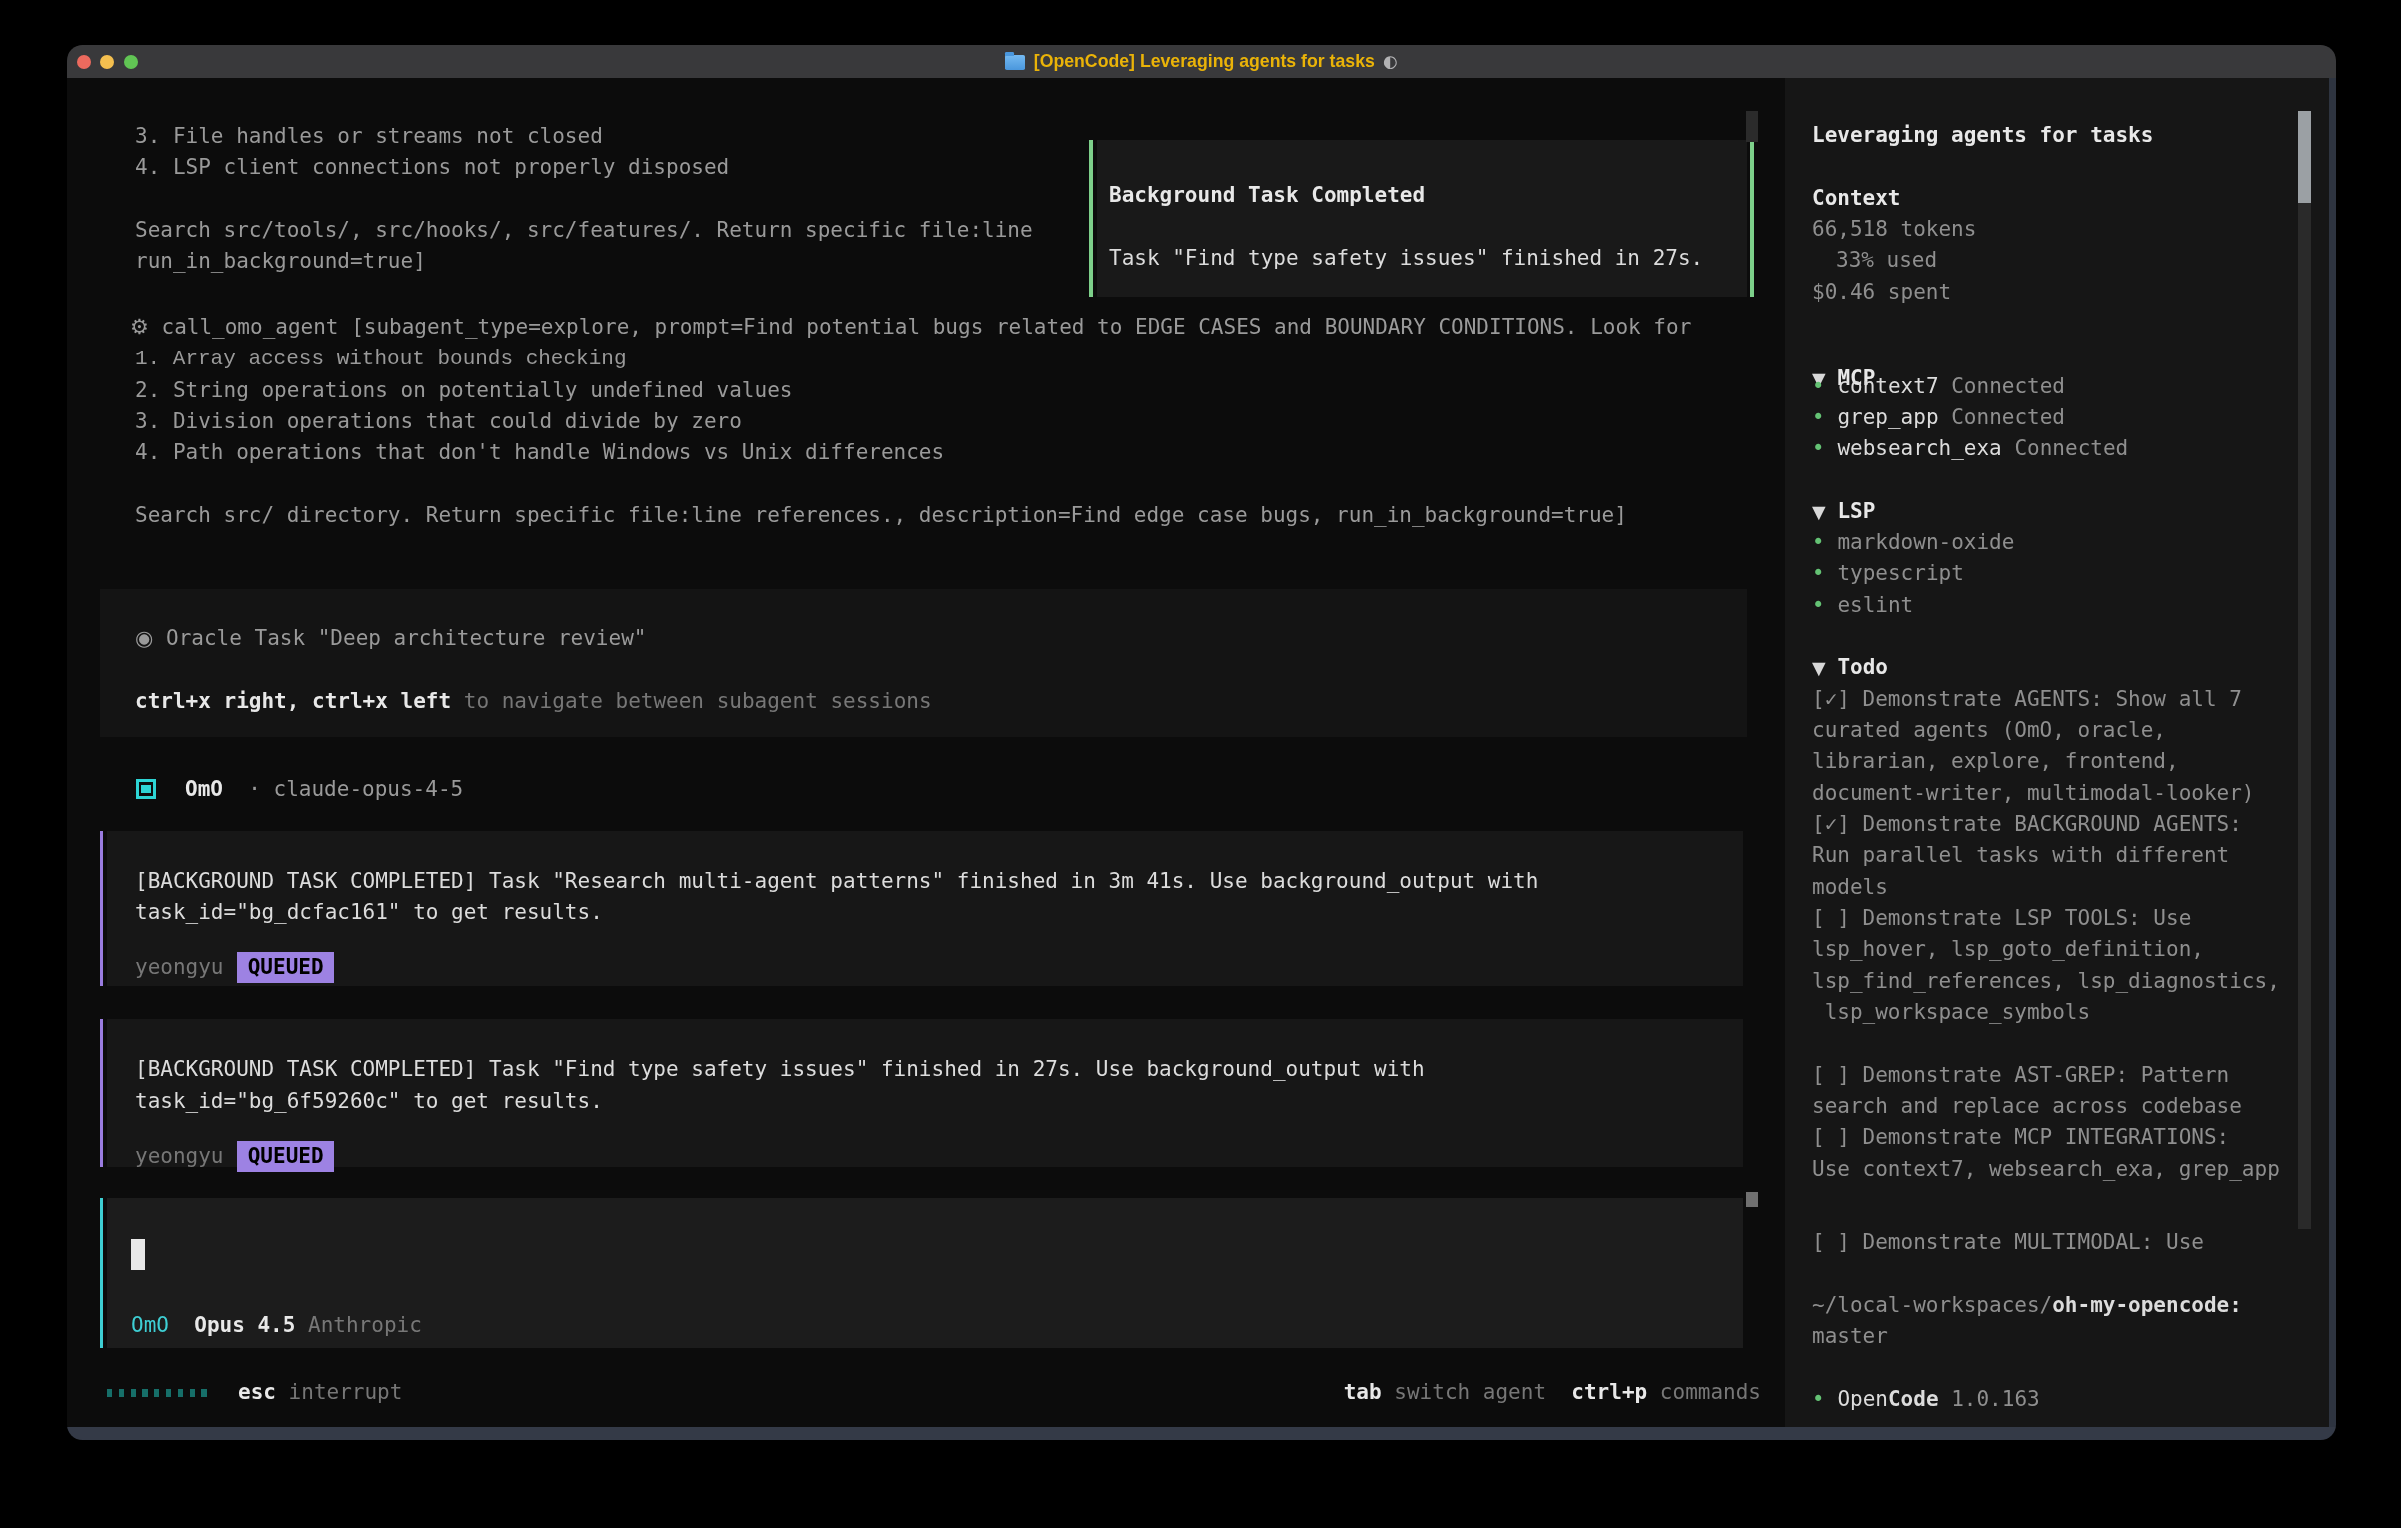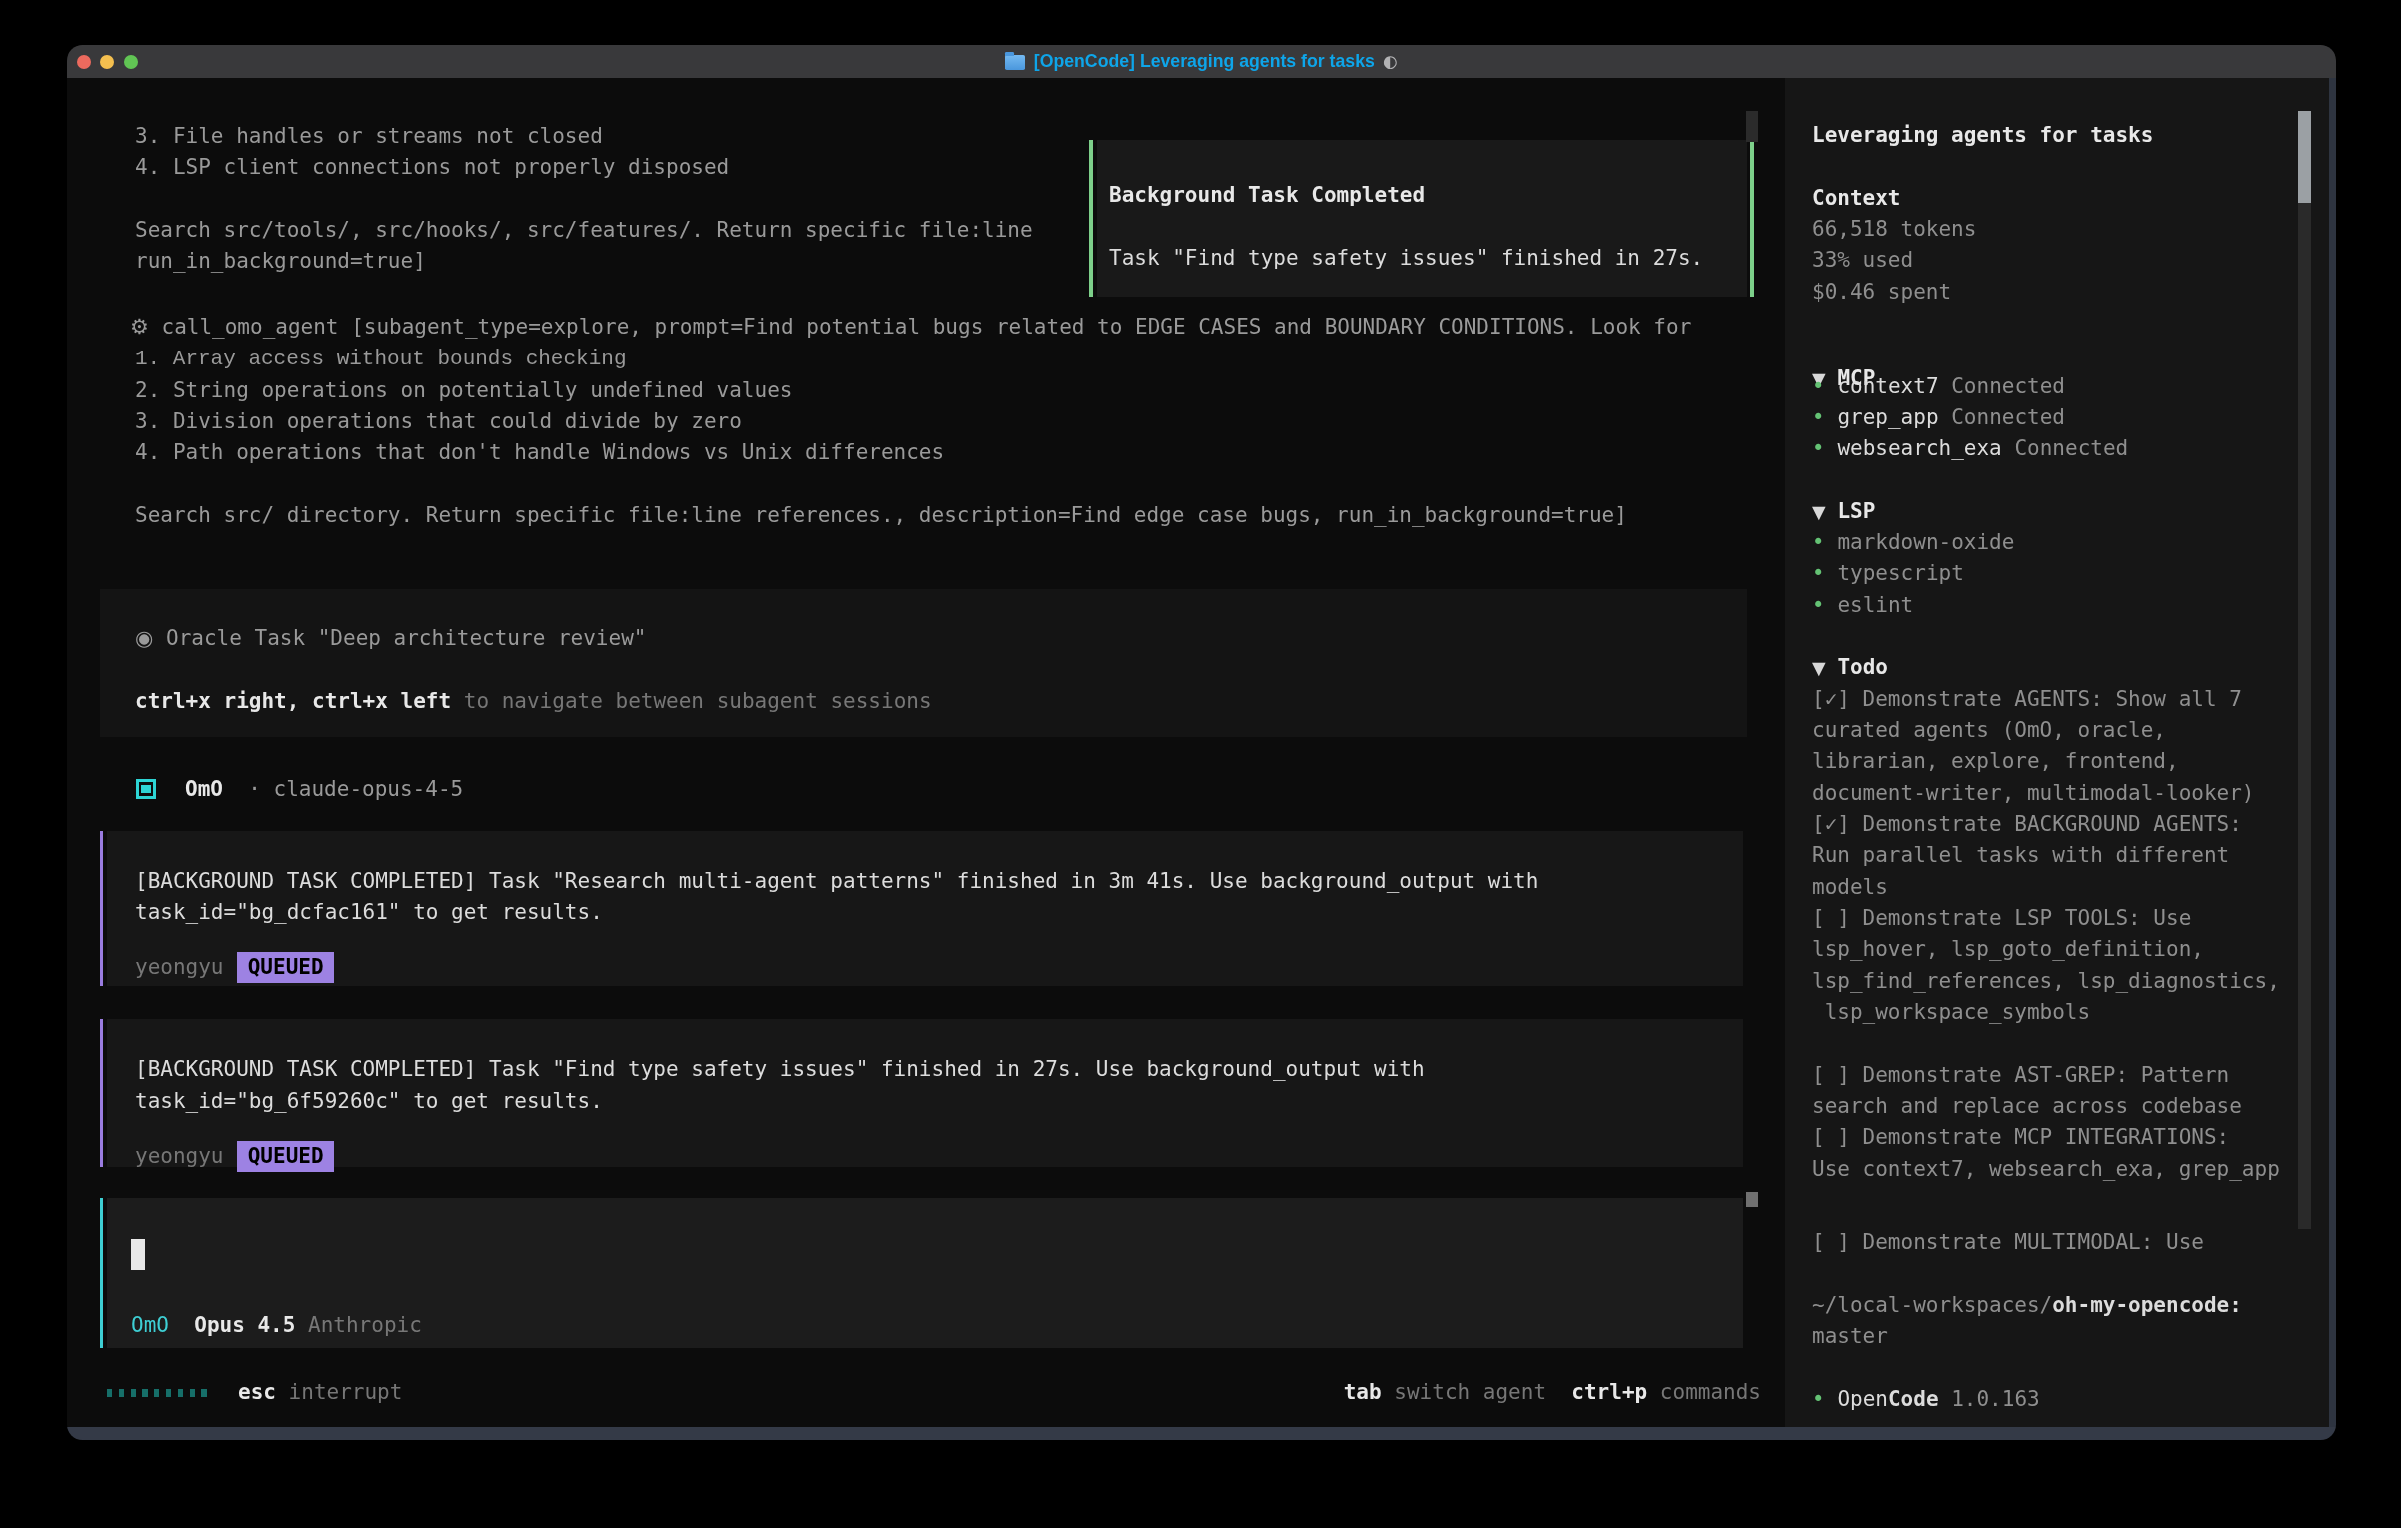--- a/index.html
+++ b/index.html
@@ -7,21 +7,21 @@
   #window{position:absolute;left:67px;top:45px;width:2269px;height:1395px;background:#0c0c0c;border-radius:15.4px;overflow:hidden;}
   
   #titlebar{position:absolute;left:0;top:0;width:2269px;height:32.5px;background:#39393b;border-radius:14px 14px 0 0;}
   .tl{position:absolute;top:9.5px;width:14px;height:14px;border-radius:50%;}
   #tl-close{left:9.5px;background:#ec6a5e;}
   #tl-min{left:33px;background:#f4bf4f;}
   #tl-max{left:57px;background:#61c554;}
   #title-group{position:absolute;left:0;top:0;width:100%;height:32.5px;display:flex;align-items:center;justify-content:center;gap:8.3px;}
   #folder-icon{position:relative;width:20px;height:14.8px;background:linear-gradient(#74b9f0,#4a97dd);border-radius:1.8px;margin-top:1.8px;}
   #folder-icon:before{content:"";position:absolute;left:0;top:-3px;width:8.9px;height:4.7px;background:#4a97dd;border-radius:1.2px 1.2px 0 0;}
-  #window-title{font-family:"Liberation Sans",sans-serif;font-size:17.7px;font-weight:bold;color:#0ea5e9;}
+  #window-title{font-family:"Liberation Sans",sans-serif;font-size:17.7px;font-weight:bold;color:#eab308;}
   #busy{font-family:"DejaVu Sans",sans-serif;font-size:16.5px;color:#b2b2b4;}
   
   .line{position:absolute;font-size:21px;line-height:31px;height:31px;color:#9a9a9a;white-space:pre;}
   .w{color:#dcdcdc;}
   .bold{font-weight:bold;}
   .bright{color:#e8e8e8;font-weight:bold;}
   .dim{color:#777;}
   .teal{color:#3ecfd4;}
   .green{color:#7dd08a;}
   .icoglyph{font-family:"DejaVu Sans",sans-serif;}
@@ -140,21 +140,21 @@
     <div id="status-right" class="line"><span class="bright">tab</span><span> </span><span class="dim">switch agent</span><span>  </span><span class="bright">ctrl+p</span><span> </span><span class="dim">commands</span></div>
 
     <div id="sb-left-track" class="sb"></div>
     <div id="sb-left-thumb" class="sb"></div>
 
     <div id="sidebar"></div>
     <div class="sline shead" style="top:75px;">Leveraging agents for tasks</div>
 
     <div class="sline shead" style="top:138px;">Context</div>
     <div class="sline" style="top:169px;">66,518 tokens</div>
-    <div class="sline" style="top:200px;">33% used</div>
+    <div class="sline" style="top:200px;margin-left:24px;">33% used</div>
     <div class="sline" style="top:232px;">$0.46 spent</div>
 
     <div class="sline" style="top:294px;margin-top:24px;"><span class="tri">▼</span><span class="shead">MCP</span></div>
     <div class="sline" style="top:326px;"><span class="bullet">•</span><span class="w">context7</span><span> </span><span>Connected</span></div>
     <div class="sline" style="top:357px;"><span class="bullet">•</span><span class="w">grep_app</span><span> </span><span>Connected</span></div>
     <div class="sline" style="top:388px;"><span class="bullet">•</span><span class="w">websearch_exa</span><span> </span><span>Connected</span></div>
 
     <div class="sline" style="top:451px;"><span class="tri">▼</span><span class="shead">LSP</span></div>
     <div class="sline" style="top:482px;"><span class="bullet">•</span><span>markdown-oxide</span></div>
     <div class="sline" style="top:513px;"><span class="bullet">•</span><span>typescript</span></div>

